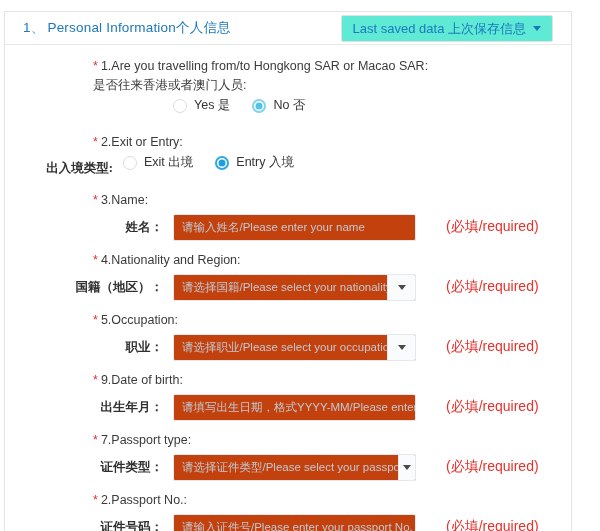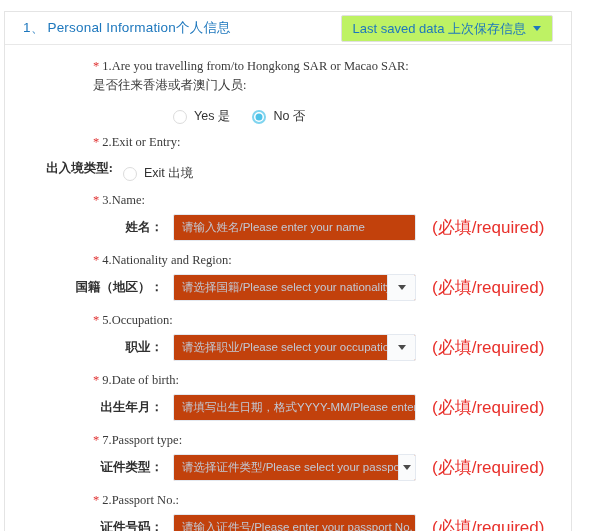--- a/index.html
+++ b/index.html
@@ -48,21 +48,21 @@
     margin-right: 3px;
   }
   .saved-btn {
     position: absolute;
     right: 18px;
     top: 3px;
     height: 27px;
     padding: 0 11px;
     display: flex;
     align-items: center;
-    background: #bef264;
+    background: #5eead4;
     border: 1px solid #e0e0e0;
     border-radius: 2px;
     color: #1d77bd;
     font-size: 13px;
     white-space: nowrap;
     cursor: pointer;
     box-sizing: border-box;
   }
   .saved-btn .caret {
     margin-left: 7px;
@@ -83,21 +83,20 @@
   .field {
     position: relative;
     margin-bottom: 0;
   }
   .q-label {
     margin-left: 88px;
     font-size: 12.5px;
     color: #3a3a3a;
     line-height: 19px;
     white-space: nowrap;
-    font-family: Liberation Serif, serif;
   }
   .q-label .ast {
     color: #e03030;
     margin-right: 3px;
   }
   .q-label .cn2 {
     display: block;
   }
 
   .row {
@@ -114,21 +113,21 @@
     color: #303030;
     font-weight: 600;
     box-sizing: border-box;
     white-space: nowrap;
     font-family: Liberation Serif, serif;
   }
 
   
   .radio-row {
     display: flex;
-    align-items: flex-end;
+    align-items: flex-start;
     height: 28px;
   }
   .radio-opt {
     display: flex;
     align-items: center;
     margin-right: 22px;
     cursor: pointer;
     white-space: nowrap;
   }
   .radio-dot {
@@ -209,23 +208,23 @@
     border-left: 4px solid transparent;
     border-right: 4px solid transparent;
     border-top: 5px solid #4a4a4a;
   }
   .sel-btn.tight {
     width: 16px;
     border-left: 1px solid #e4e9f0;
   }
 
   .required {
-    margin-left: 16px;
+    margin-left: 30px;
     color: #e8302b;
-    font-size: 17px;
+    font-size: 14px;
     white-space: nowrap;
   }
 </style>
 </head>
 <body>
 
 <div class="panel">
 
   <div class="panel-header">
     <div class="panel-title">
@@ -263,20 +262,24 @@
       <div class="q-label">
         <span class="ast">*</span><span>2.Exit or Entry:</span>
       </div>
       <div class="row" style="height:28px;">
         <div class="row-label" style="width:118px;">出入境类型:</div>
         <div class="radio-row">
           <div class="radio-opt">
             <span class="radio-dot"></span>
             <span class="radio-txt">Exit 出境</span>
           </div>
+          <div class="radio-opt">
+            <span class="radio-dot checked strong"></span>
+            <span class="radio-txt">Entry 入境</span>
+          </div>
         </div>
       </div>
     </div>
 
     <div class="field" style="margin-top:9px;">
       <div class="q-label">
         <span class="ast">*</span><span>3.Name:</span>
       </div>
       <div class="row">
         <div class="row-label">姓名：</div>

